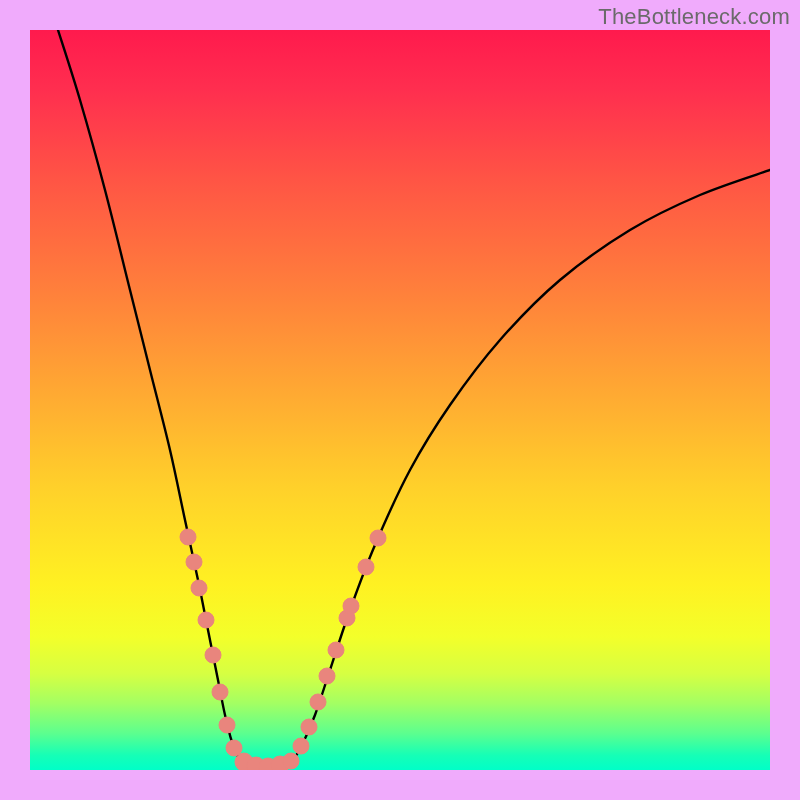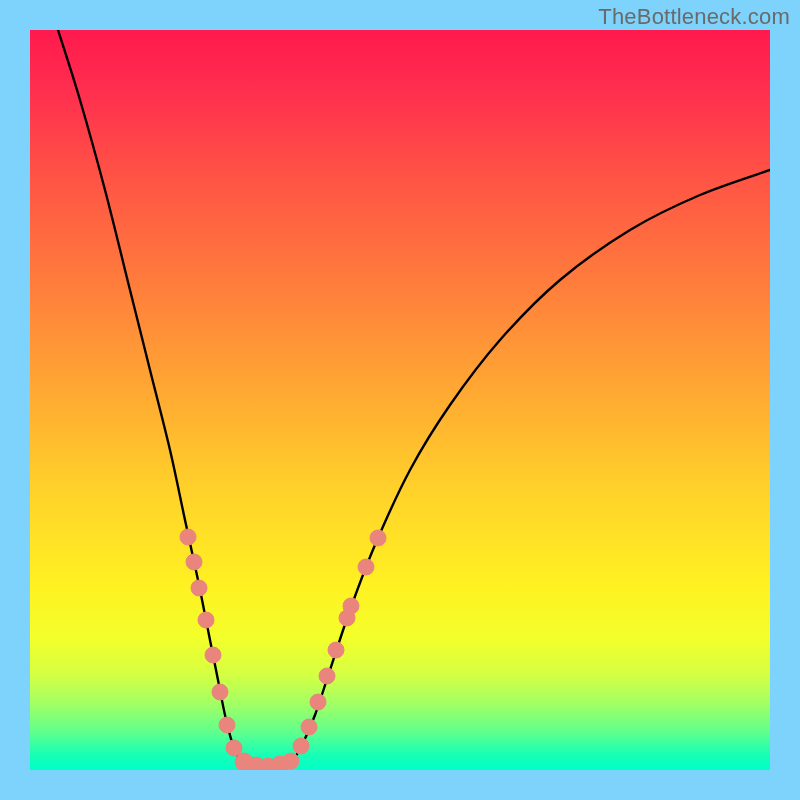--- a/index.html
+++ b/index.html
@@ -10,21 +10,21 @@
     overflow: hidden;
     background: #000;
     font-family: Arial, Helvetica, sans-serif;
   }
   .frame {
     position: absolute;
     top: 0;
     left: 0;
     width: 800px;
     height: 800px;
-    background: #7dd3fc;
+    background: #f0abfc;
   }
   .plot-area {
     position: absolute;
     top: 30px;
     left: 30px;
     width: 740px;
     height: 740px;
     background: linear-gradient(to bottom,
       #ff1a4d 0%,
       #ff2e4f 8%,

